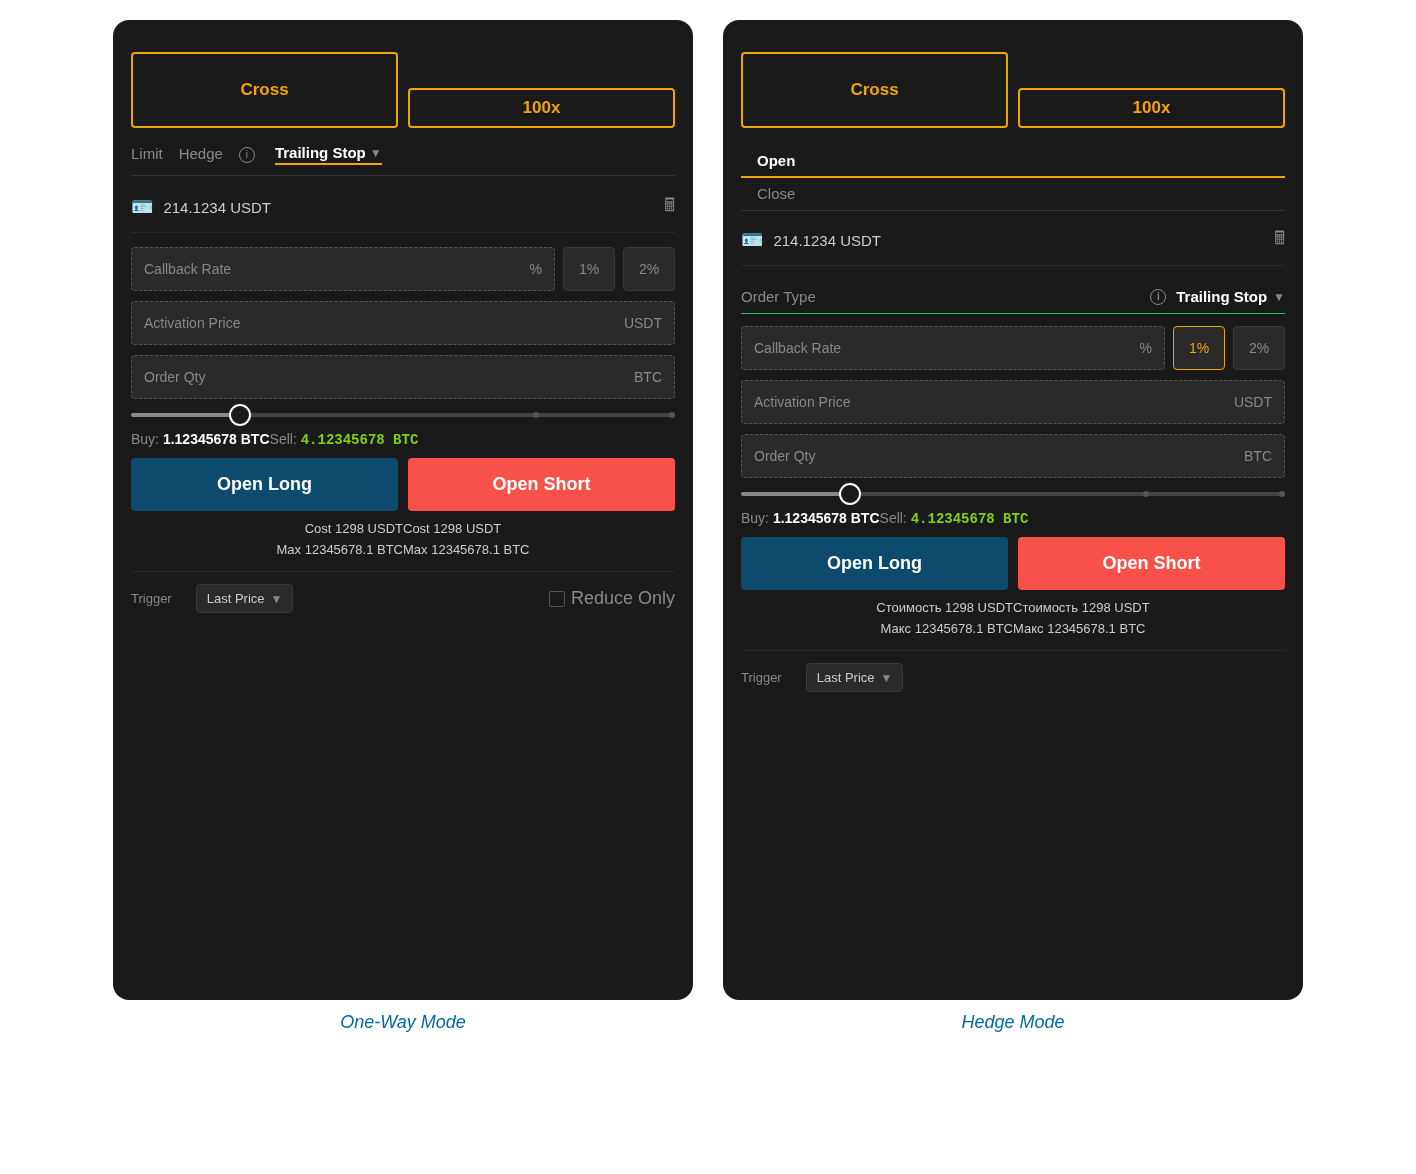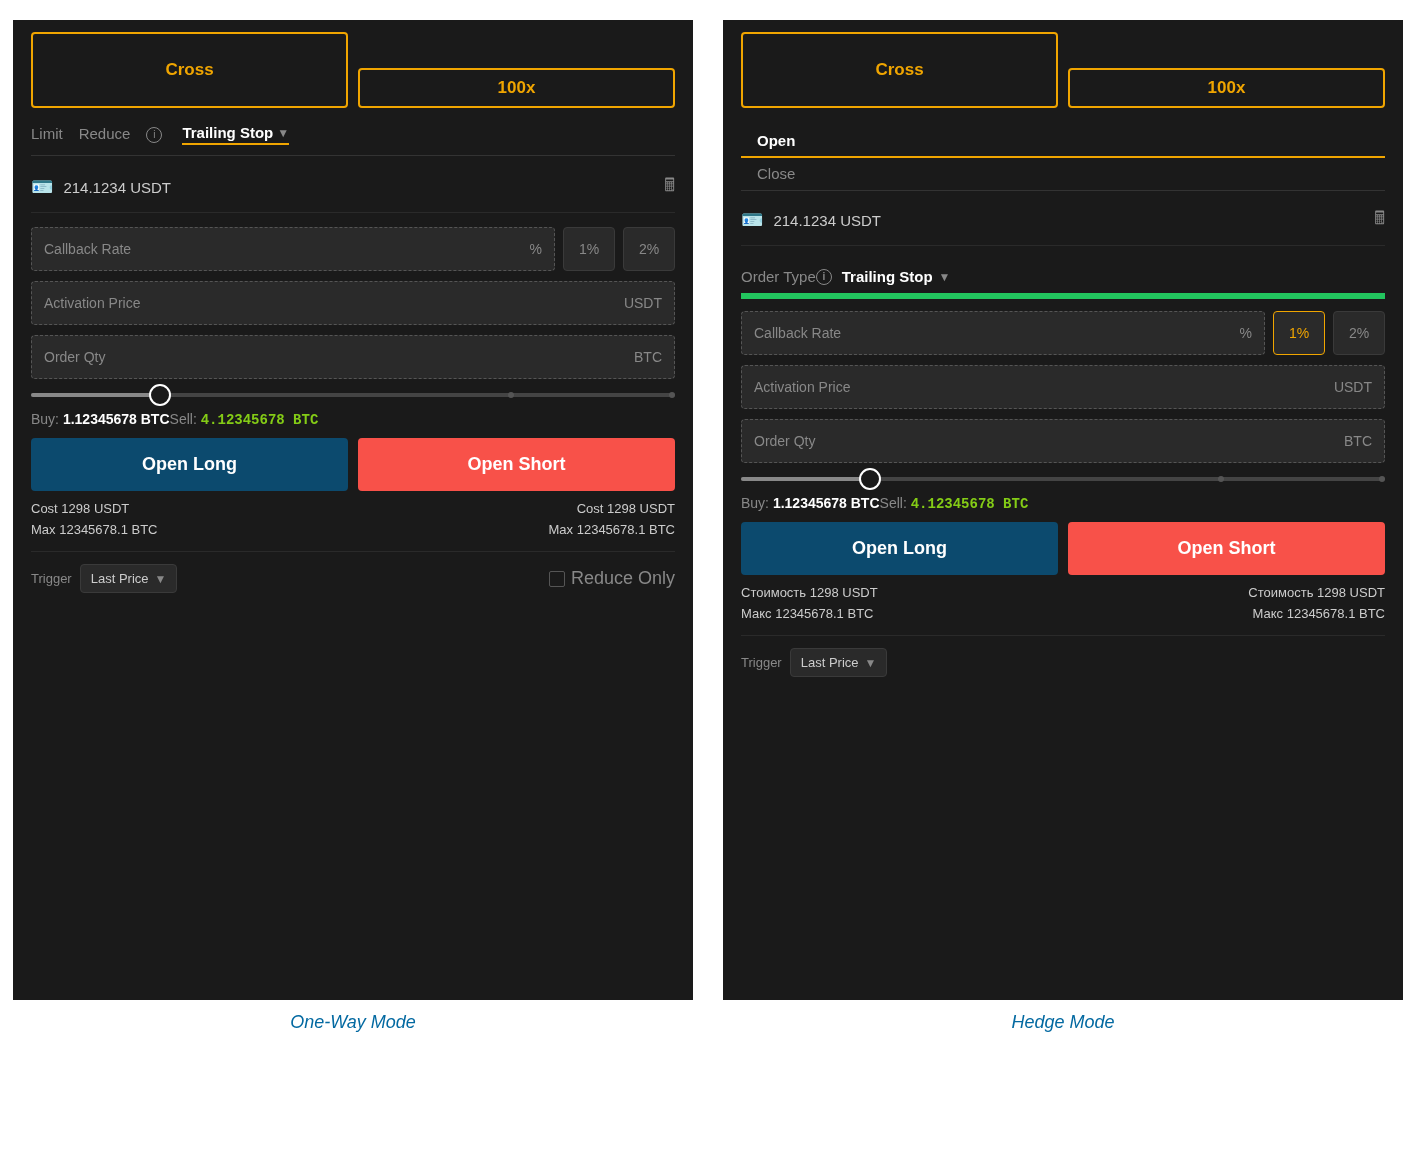--- a/index.html
+++ b/index.html
@@ -20,23 +20,23 @@
       justify-content: center;
       width: 100%;
     }
     .panel-wrapper {
       display: flex;
       flex-direction: column;
       align-items: center;
     }
     .panel {
       background: #1a1a1a;
-      border-radius: 0;
-      padding: 12px 18px;
-      width: 680px;
+      border-radius: 16px;
+      padding: 32px 18px;
+      width: 580px;
       min-height: 980px;
     }
     .mode-label {
       font-style: italic;
       font-size: 18px;
       color: #0369a1;
       margin-top: 12px;
       text-align: center;
     }
 
@@ -96,24 +96,24 @@
       left: 0;
       right: 0;
       height: 2px;
       background: #f0a500;
     }
 
     
     .order-type-row {
       display: flex;
       align-items: center;
-      justify-content: flex-start;
+      justify-content: space-between;
       margin-bottom: 12px;
       padding: 8px 0;
-      border-bottom: 6px solid #22c55e;
+      border-bottom: 1px solid #22c55e;
     }
     .order-type-label {
       color: #888;
       font-size: 15px;
     }
     .order-type-select {
       display: flex;
       align-items: center;
       gap: 6px;
       color: #ffffff;
@@ -317,21 +317,21 @@
       padding: 16px;
       cursor: pointer;
     }
 
     
     .cost-max-section {
       margin: 10px 0;
     }
     .cost-max-row {
       display: flex;
-      justify-content: space-between;
+      justify-content: center;
       margin-bottom: 6px;
     }
     .cost-item {
       font-size: 13px;
       color: #888;
     }
     .cost-item span {
       color: #cccccc;
     }
 
@@ -340,21 +340,21 @@
       display: flex;
       align-items: center;
       justify-content: space-between;
       margin-top: 14px;
       padding-top: 12px;
       border-top: 1px solid #2a2a2a;
     }
     .trigger-left {
       display: flex;
       align-items: center;
-      gap: 8px;
+      gap: 24px;
     }
     .trigger-label {
       color: #888;
       font-size: 13px;
     }
     .trigger-select {
       background: #2a2a2a;
       border: 1px solid #3a3a3a;
       border-radius: 4px;
       padding: 6px 10px;
@@ -388,21 +388,21 @@
   <div class="panel-wrapper">
     <div class="panel">
 
       <div class="top-buttons">
         <button class="btn-cross">Cross</button>
         <button class="btn-leverage">100x</button>
       </div>
 
       <div class="order-type-tabs">
         <span class="ot-tab">Limit</span>
-        <span class="ot-tab">Reduce</span>
+        <span class="ot-tab">Hedge</span>
         <span class="info-icon">i</span>
         <span class="ot-tab-trailing">
           <span>Trailing Stop</span>
           <span class="dropdown-arrow">▼</span>
         </span>
       </div>
 
       <div class="balance-row">
         <div class="balance-left">
           <span class="card-icon">🪪</span>

